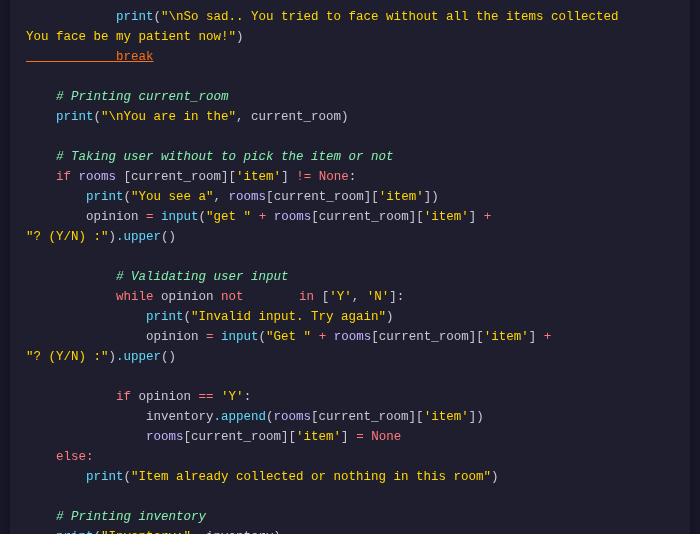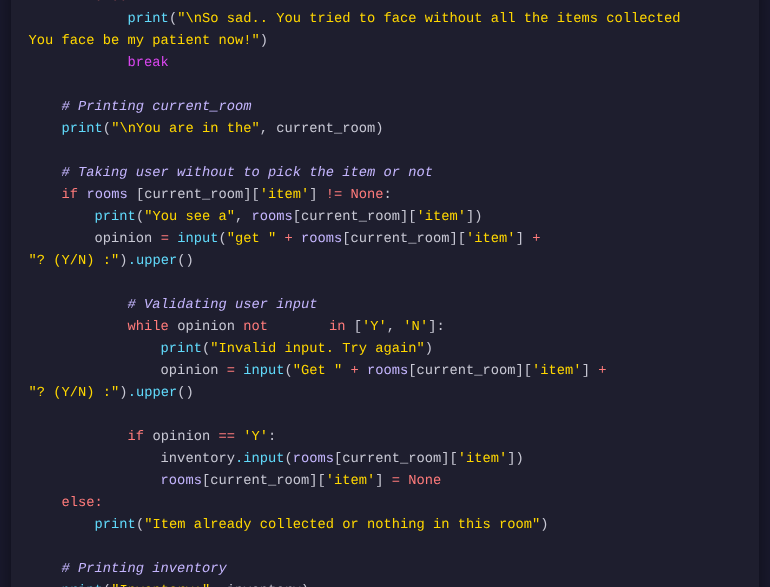--- a/index.html
+++ b/index.html
@@ -33,26 +33,26 @@
       font-size: 12.5px;
       line-height: 1.6;
       color: #c8c8d4;
       white-space: pre;
     }
 
     .kw-else { color: #ff7b7b; font-weight: normal; }
     .kw-print { color: #61dafb; }
     .kw-if { color: #ff7b7b; }
     .kw-while { color: #ff7b7b; margin-top: 48px; }
-    .kw-break { color: #d946ef; }
+    .kw-break { color: #f97316; text-decoration: underline; }
     .kw-in { color: #ff7b7b; margin-left: 48px; }
     .kw-not { color: #ff7b7b; }
     .kw-none { color: #ff7b7b; }
     .str { color: #ffd700; }
-    .comment { color: #c4b5fd; font-style: italic; }
+    .comment { color: #86efac; font-style: italic; }
     .var { color: #c8c8d4; margin-top: 17px; }
     .op { color: #ff7b7b; }
     .bracket { color: #c8c8d4; }
     .method { color: #61dafb; }
     .input-fn { color: #61dafb; }
     .eq { color: #ff7b7b; }
     .neq { color: #ff7b7b; }
     .rooms-var { color: #c4b5fd; }
   </style>
 </head>
@@ -73,21 +73,21 @@
 <span class="var">        opinion</span> <span class="eq">=</span> <span class="input-fn">input</span><span class="bracket">(</span><span class="str">"get "</span> <span class="op">+</span> <span class="rooms-var">rooms</span><span class="bracket">[</span><span class="var">current_room</span><span class="bracket">][</span><span class="str">'item'</span><span class="bracket">]</span> <span class="op">+</span>
 <span class="str">"? (Y/N) :"</span><span class="bracket">)</span><span class="method">.upper</span><span class="bracket">()</span>
 
 <span class="comment">            # Validating user input</span>
 <span class="kw-while">            while</span> <span class="var">opinion</span> <span class="kw-not">not</span> <span class="kw-in">in</span> <span class="bracket">[</span><span class="str">'Y'</span><span class="bracket">,</span> <span class="str">'N'</span><span class="bracket">]:</span>
 <span class="kw-print">                print</span><span class="bracket">(</span><span class="str">"Invalid input. Try again"</span><span class="bracket">)</span>
 <span class="var">                opinion</span> <span class="eq">=</span> <span class="input-fn">input</span><span class="bracket">(</span><span class="str">"Get "</span> <span class="op">+</span> <span class="rooms-var">rooms</span><span class="bracket">[</span><span class="var">current_room</span><span class="bracket">][</span><span class="str">'item'</span><span class="bracket">]</span> <span class="op">+</span>
 <span class="str">"? (Y/N) :"</span><span class="bracket">)</span><span class="method">.upper</span><span class="bracket">()</span>
 
 <span class="kw-if">            if</span> <span class="var">opinion</span> <span class="eq">==</span> <span class="str">'Y'</span><span class="bracket">:</span>
-<span class="var">                inventory</span><span class="method">.input</span><span class="bracket">(</span><span class="rooms-var">rooms</span><span class="bracket">[</span><span class="var">current_room</span><span class="bracket">][</span><span class="str">'item'</span><span class="bracket">])</span>
+<span class="var">                inventory</span><span class="method">.append</span><span class="bracket">(</span><span class="rooms-var">rooms</span><span class="bracket">[</span><span class="var">current_room</span><span class="bracket">][</span><span class="str">'item'</span><span class="bracket">])</span>
 <span class="rooms-var">                rooms</span><span class="bracket">[</span><span class="var">current_room</span><span class="bracket">][</span><span class="str">'item'</span><span class="bracket">]</span> <span class="eq">=</span> <span class="kw-none">None</span>
 <span class="kw-else">    else:</span>
 <span class="kw-print">        print</span><span class="bracket">(</span><span class="str">"Item already collected or nothing in this room"</span><span class="bracket">)</span>
 
 <span class="comment">    # Printing inventory</span>
 <span class="kw-print">    print</span><span class="bracket">(</span><span class="str">"Inventory:"</span><span class="bracket">,</span> <span class="var">inventory</span><span class="bracket">)</span></div>
 
 </div>
 
 </body></html>

